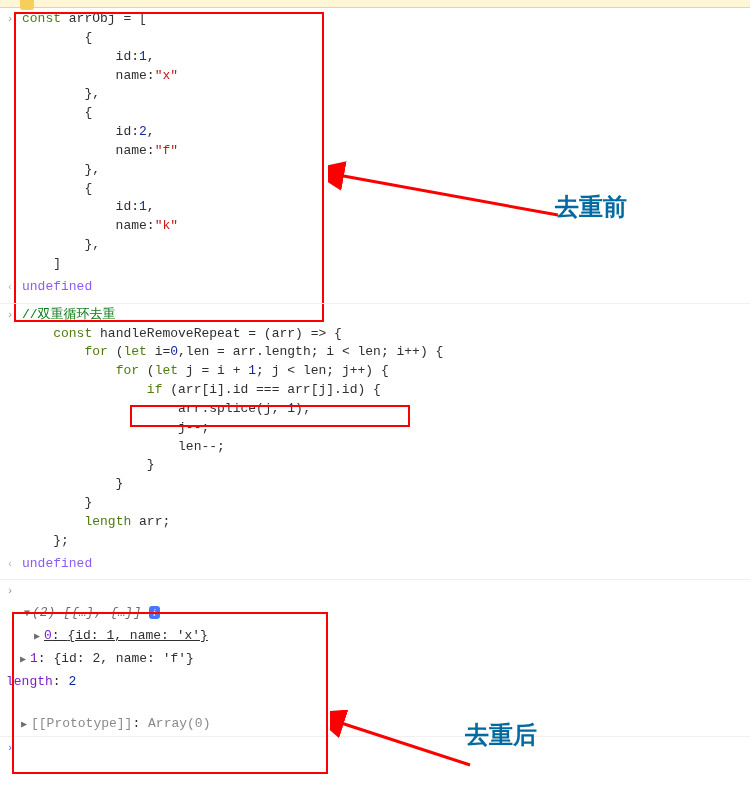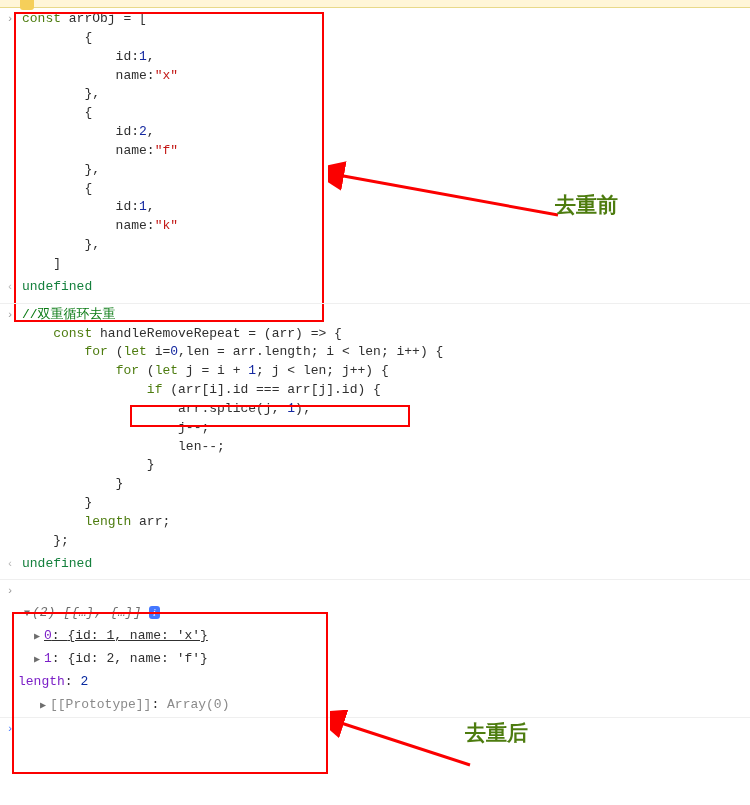--- a/index.html
+++ b/index.html
@@ -42,35 +42,35 @@
   }
   .content {
     flex: 0 0 auto;
     white-space: pre;
     padding-left: 4px;
   }
   .kw    { color: #4d7c0f; }       
   .str   { color: #c41a18; }       
   .num   { color: #1428a0; }
   .comment { color: #097a13; text-align: center; }
-  .undef { color: #15803d; }
+  .undef { color: #8b5cf6; }
   .blue  { color: #7b1fc7; }       
   .val   { color: #0a2ba0; }
   .protoGray { color: #8a8a8a; }
 
   .redbox {
     border: 2px solid #fb0000;
     position: absolute;
     pointer-events: none;
   }
   .annot {
     position: absolute;
-    color: #4d7c0f;
+    color: #0369a1;
     font-family: "Microsoft YaHei", "SimHei", sans-serif;
-    font-size: 21px;
+    font-size: 24px;
     font-weight: 600;
     pointer-events: none;
   }
   svg.arrow { position: absolute; pointer-events: none; }
 
   .disclosure {
     display: inline-block;
     width: 10px;
     color: #6d6d6d;
     font-size: 10px;
@@ -156,27 +156,27 @@
   <div class="gutter">›</div>
 </div>
 
 <div class="row" style="padding-left:18px;text-align:center;">
   <div class="content"><span class="disclosure">▼</span><span class="ital">(2) [{…}, {…}]</span> <span class="info-badge">i</span></div>
 </div>
 
 <div class="row" style="padding-left:30px;text-decoration:underline;">
   <div class="content"><span class="disclosure">▶</span><span class="blue">0</span>: <span>{id: 1, name: 'x'}</span></div>
 </div>
-<div class="row" style="padding-left:30px;">
+<div class="row" style="padding-left:16px;">
   <div class="content"><span class="disclosure">▶</span><span class="blue">1</span>: <span>{id: 2, name: 'f'}</span></div>
 </div>
-<div class="row" style="margin-left:12px;">
+<div class="row" style="">
   <div class="content"><span class="blue">length</span>: <span class="val">2</span></div>
 </div>
-<div class="row" style="padding-left:36px;">
+<div class="row" style="padding-left:17px;margin-top:19px;">
   <div class="content"><span class="disclosure">▶</span><span class="protoGray">[[Prototype]]</span>: <span class="protoGray">Array(0)</span></div>
 </div>
 
 <div class="row" style="border-top:1px solid #efefef;">
   <div class="gutter" style="color:#4477ff;">›</div>
   <div class="content">&nbsp;</div>
 </div>
 
 <div class="redbox" style="left:12px; top:612px; width:316px; height:162px;"></div>
 

